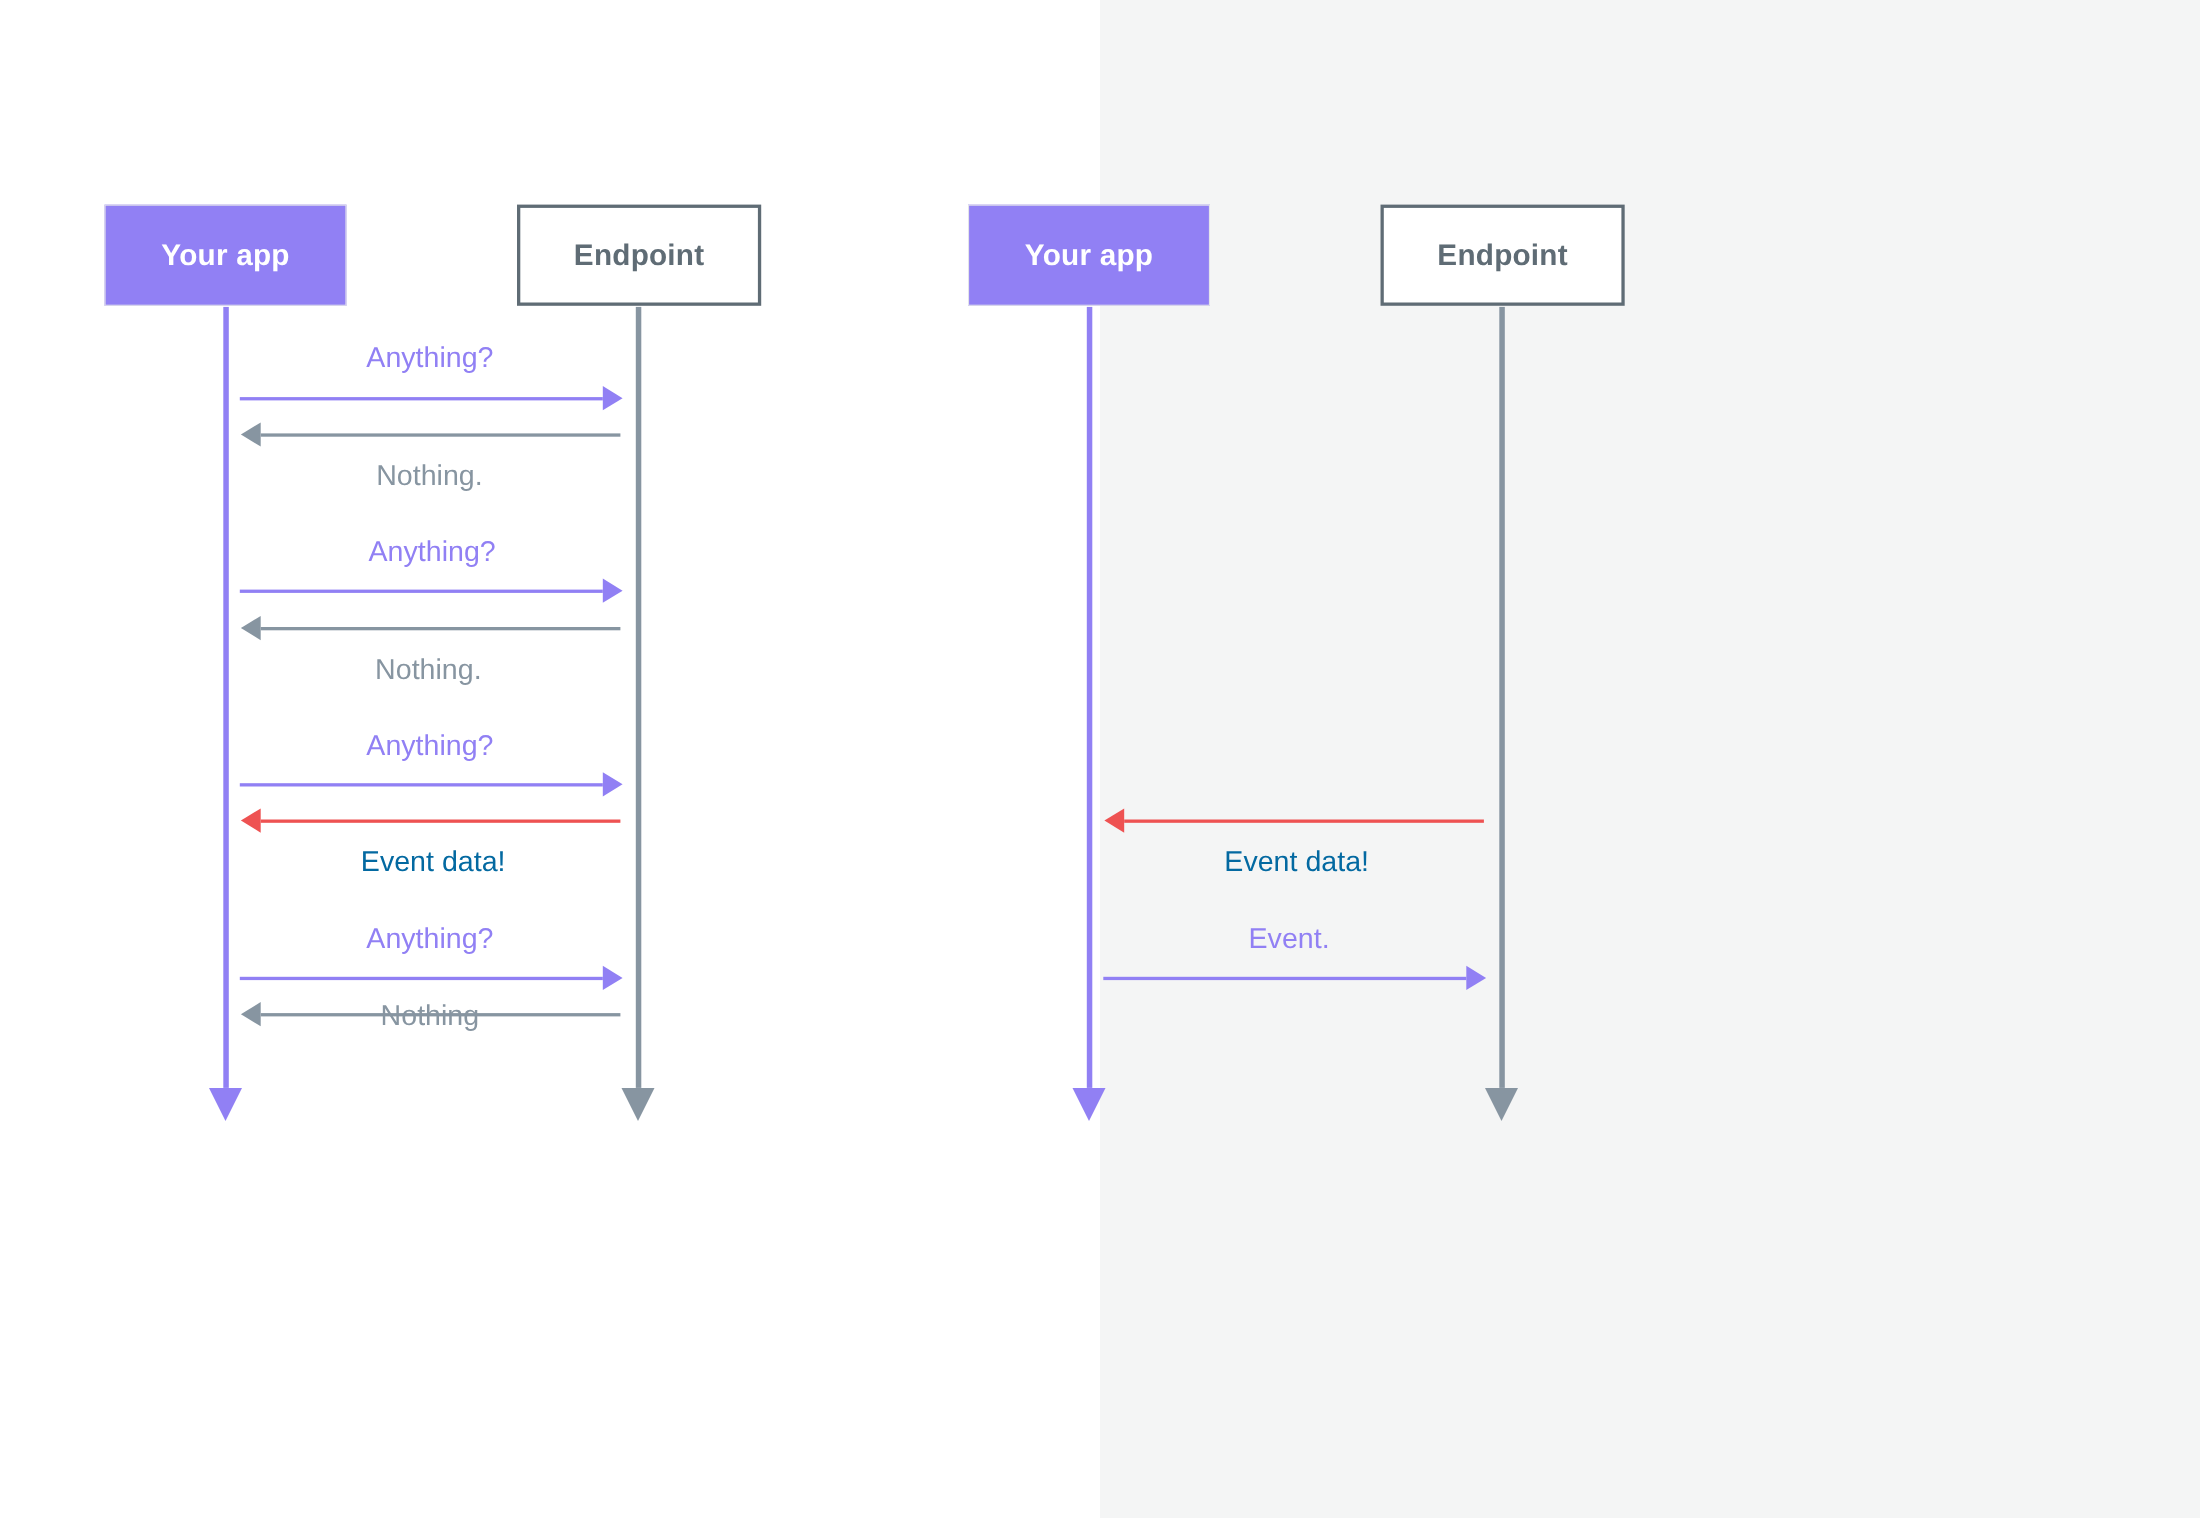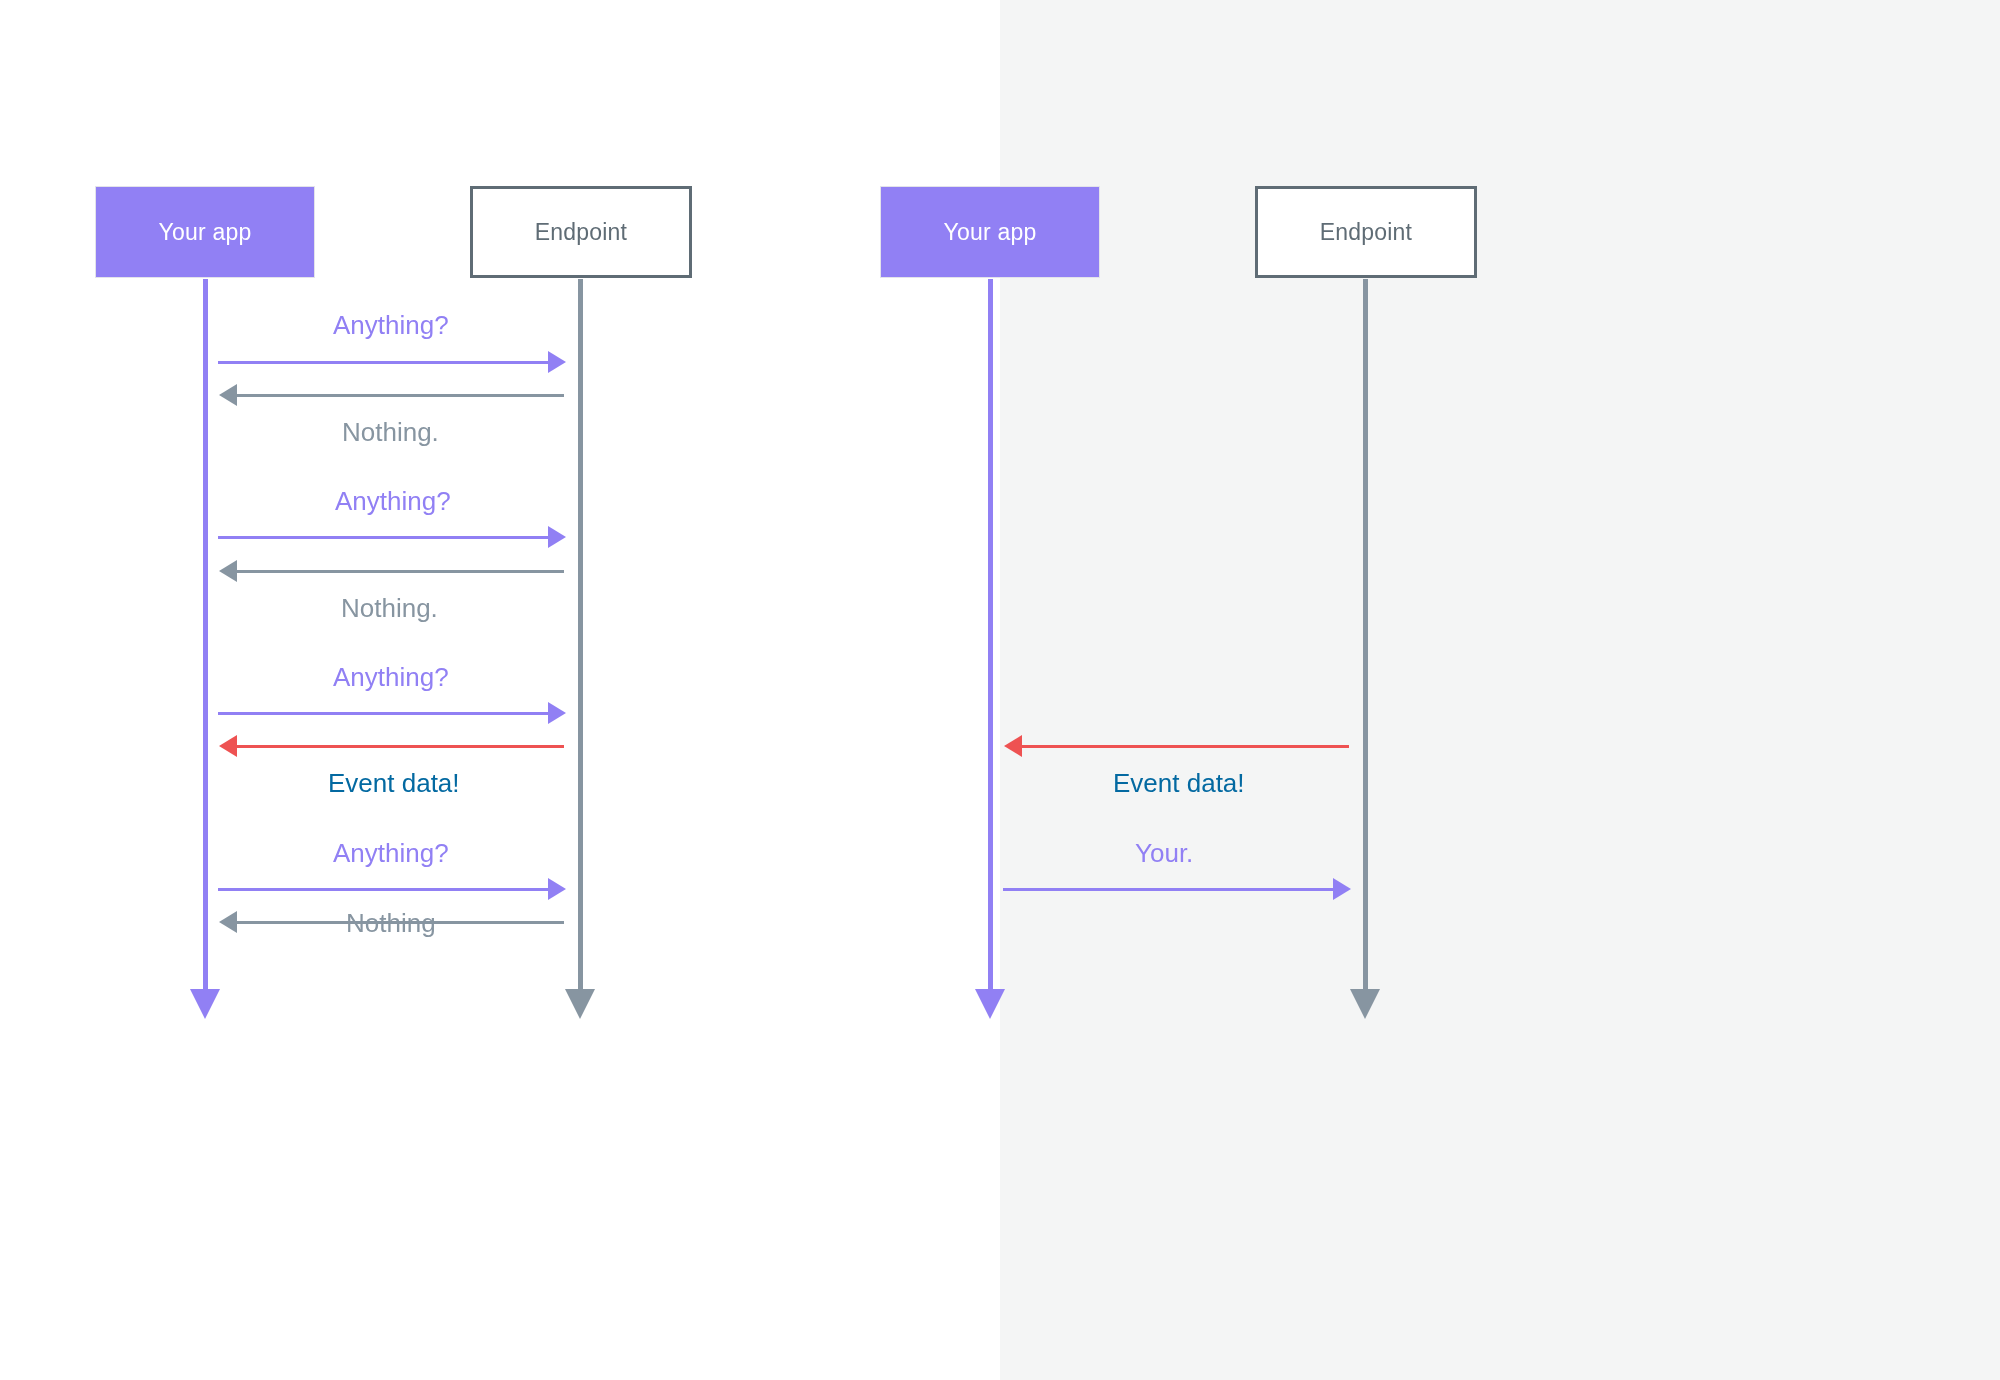--- a/index.html
+++ b/index.html
@@ -44,22 +44,22 @@
     letter-spacing: -0.5px;
     color: #191c21;
     line-height: 1;
   }
   .actor-box {
     position: absolute;
     box-sizing: border-box;
     display: flex;
     align-items: center;
     justify-content: center;
-    font-size: 23px;
-    font-weight: normal;
+    font-size: 27px;
+    font-weight: bold;
     letter-spacing: 0.2px;
   }
   .actor-box.app {
     background: #9180f4;
     color: #ffffff;
     border: 1px solid #e3e3ea;
   }
   .actor-box.endpoint {
     background: #ffffff;
     color: #5f6c75;
@@ -176,18 +176,18 @@
     <div class="lifeline app" style="left:-12px; top:279px; height:710px;"></div>
     <div class="lifeline-head app" style="left:-25px; top:989px;"></div>
 
     <div class="lifeline endpoint" style="left:363px; top:279px; height:710px;"></div>
     <div class="lifeline-head endpoint" style="left:350px; top:989px;"></div>
 
     <div class="msg-line red" style="left:22px; top:745px; width:327px;"></div>
     <div class="msg-head left red" style="left:4px; top:735px;"></div>
     <div class="msg-label red" style="left:113px; top:770px;">Event data!</div>
 
-    <div class="msg-label purple" style="left:135px; top:840px;">Your.</div>
+    <div class="msg-label purple" style="left:135px; top:840px;">Event.</div>
     <div class="msg-line purple" style="left:3px; top:888px; width:330px;"></div>
     <div class="msg-head right purple" style="left:333px; top:878px;"></div>
   </div>
 
 </div>
 
 </body></html>

